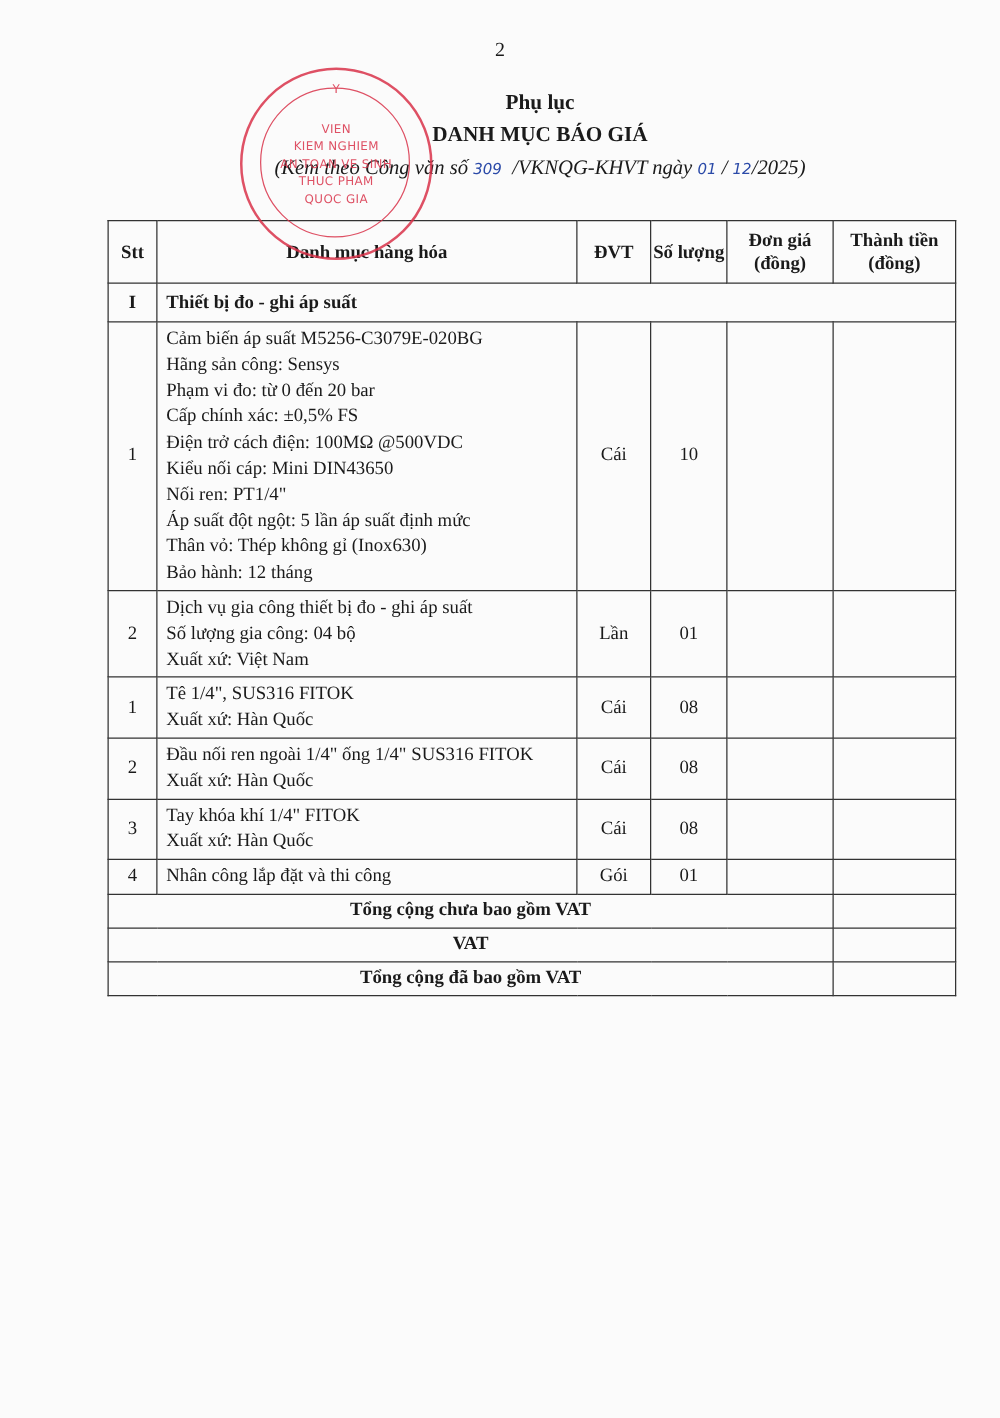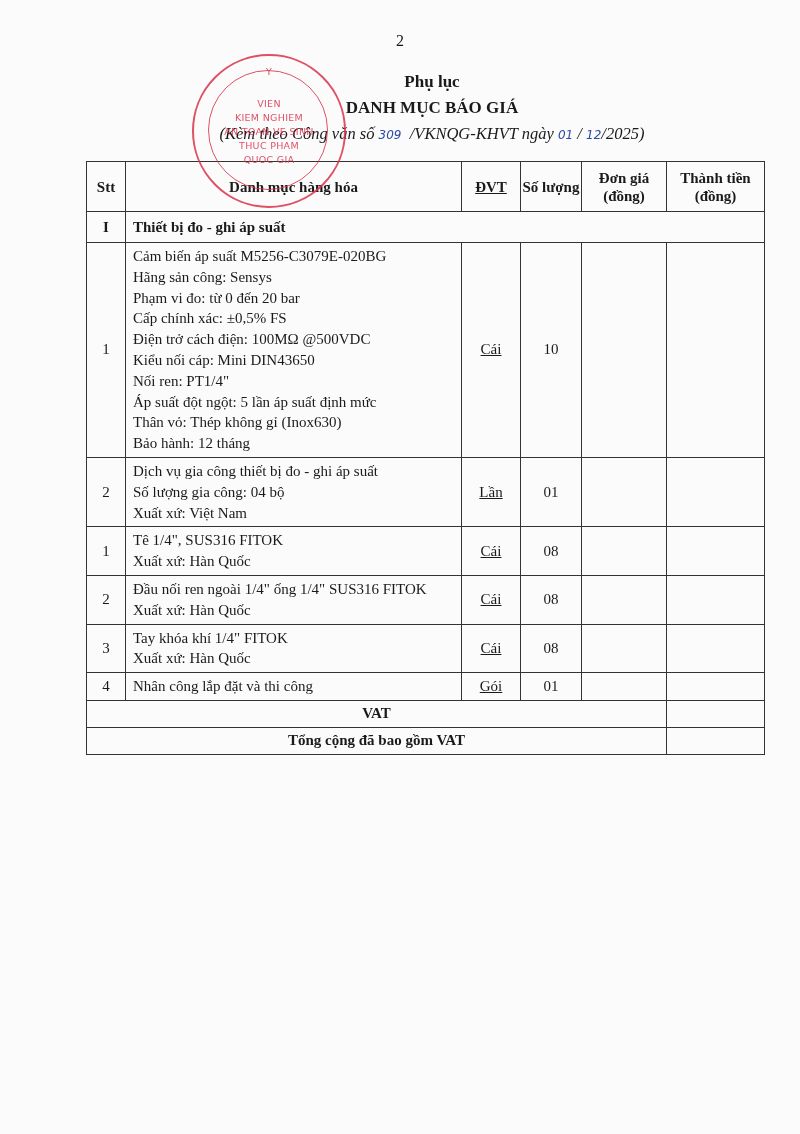--- a/index.html
+++ b/index.html
@@ -9,31 +9,31 @@
     font-family: "Liberation Serif", "DejaVu Serif", serif;
     color: #1a1a1a;
   }
   .page-num { position: absolute; top: 32px; left: 0; width: 800px; text-align: center; font-size: 16px; }
   .title1 { position: absolute; top: 72px; left: 0; width: 864px; text-align: center; font-size: 17px; font-weight: bold; }
   .title2 { position: absolute; top: 98px; left: 0; width: 864px; text-align: center; font-size: 17px; font-weight: bold; }
   .subtitle { position: absolute; top: 124px; left: 0; width: 864px; text-align: center; font-size: 16.5px; font-style: italic; }
   .handwritten { font-family: "DejaVu Sans", sans-serif; font-style: italic; color: #2b4aa8; font-size: 12px; }
 
   table.quote {
-    position: absolute; top: 161px; left: 86px;
+    position: absolute; top: 176px; left: 86px;
     border-collapse: collapse; table-layout: fixed;
     width: 672px; font-size: 15px;
   }
   table.quote td, table.quote th {
     border: 1px solid #333; padding: 0; vertical-align: middle;
   }
   th { font-weight: bold; text-align: center; line-height: 18px; font-size: 15px; }
   .c-stt { width: 38px; text-align: center; }
   .c-name { width: 335px; }
-  .c-dvt { width: 58px; text-align: center; text-decoration: underline; }
+  .c-dvt { width: 58px; text-align: center; }
   .c-qty { width: 60px; text-align: center; }
   .c-price { width: 84px; }
   .c-total { width: 97px; }
   .section td { font-weight: bold; height: 30px; }
   .section .sec-name { padding-left: 7px; }
   .item .desc { padding: 3px 7px 3px 7px; line-height: 20.8px; margin-left: 15px; }
   .item .desc div { white-space: nowrap; }
   .summary td { height: 26px; }
   .summary .sum-label { text-align: center; font-weight: bold; }
 
@@ -148,20 +148,24 @@
         <td class="c-stt">4</td>
         <td class="desc">
           <div>Nhân công lắp đặt và thi công</div>
         </td>
         <td class="c-dvt">Gói</td>
         <td class="c-qty">01</td>
         <td class="c-price"></td>
         <td class="c-total"></td>
       </tr>
       <tr class="summary">
+        <td class="sum-label" colspan="5">Tổng cộng chưa bao gồm VAT</td>
+        <td class="c-total"></td>
+      </tr>
+      <tr class="summary">
         <td class="sum-label" colspan="5">VAT</td>
         <td class="c-total"></td>
       </tr>
       <tr class="summary">
         <td class="sum-label" colspan="5">Tổng cộng đã bao gồm VAT</td>
         <td class="c-total"></td>
       </tr>
     </tbody>
 </table>
 

